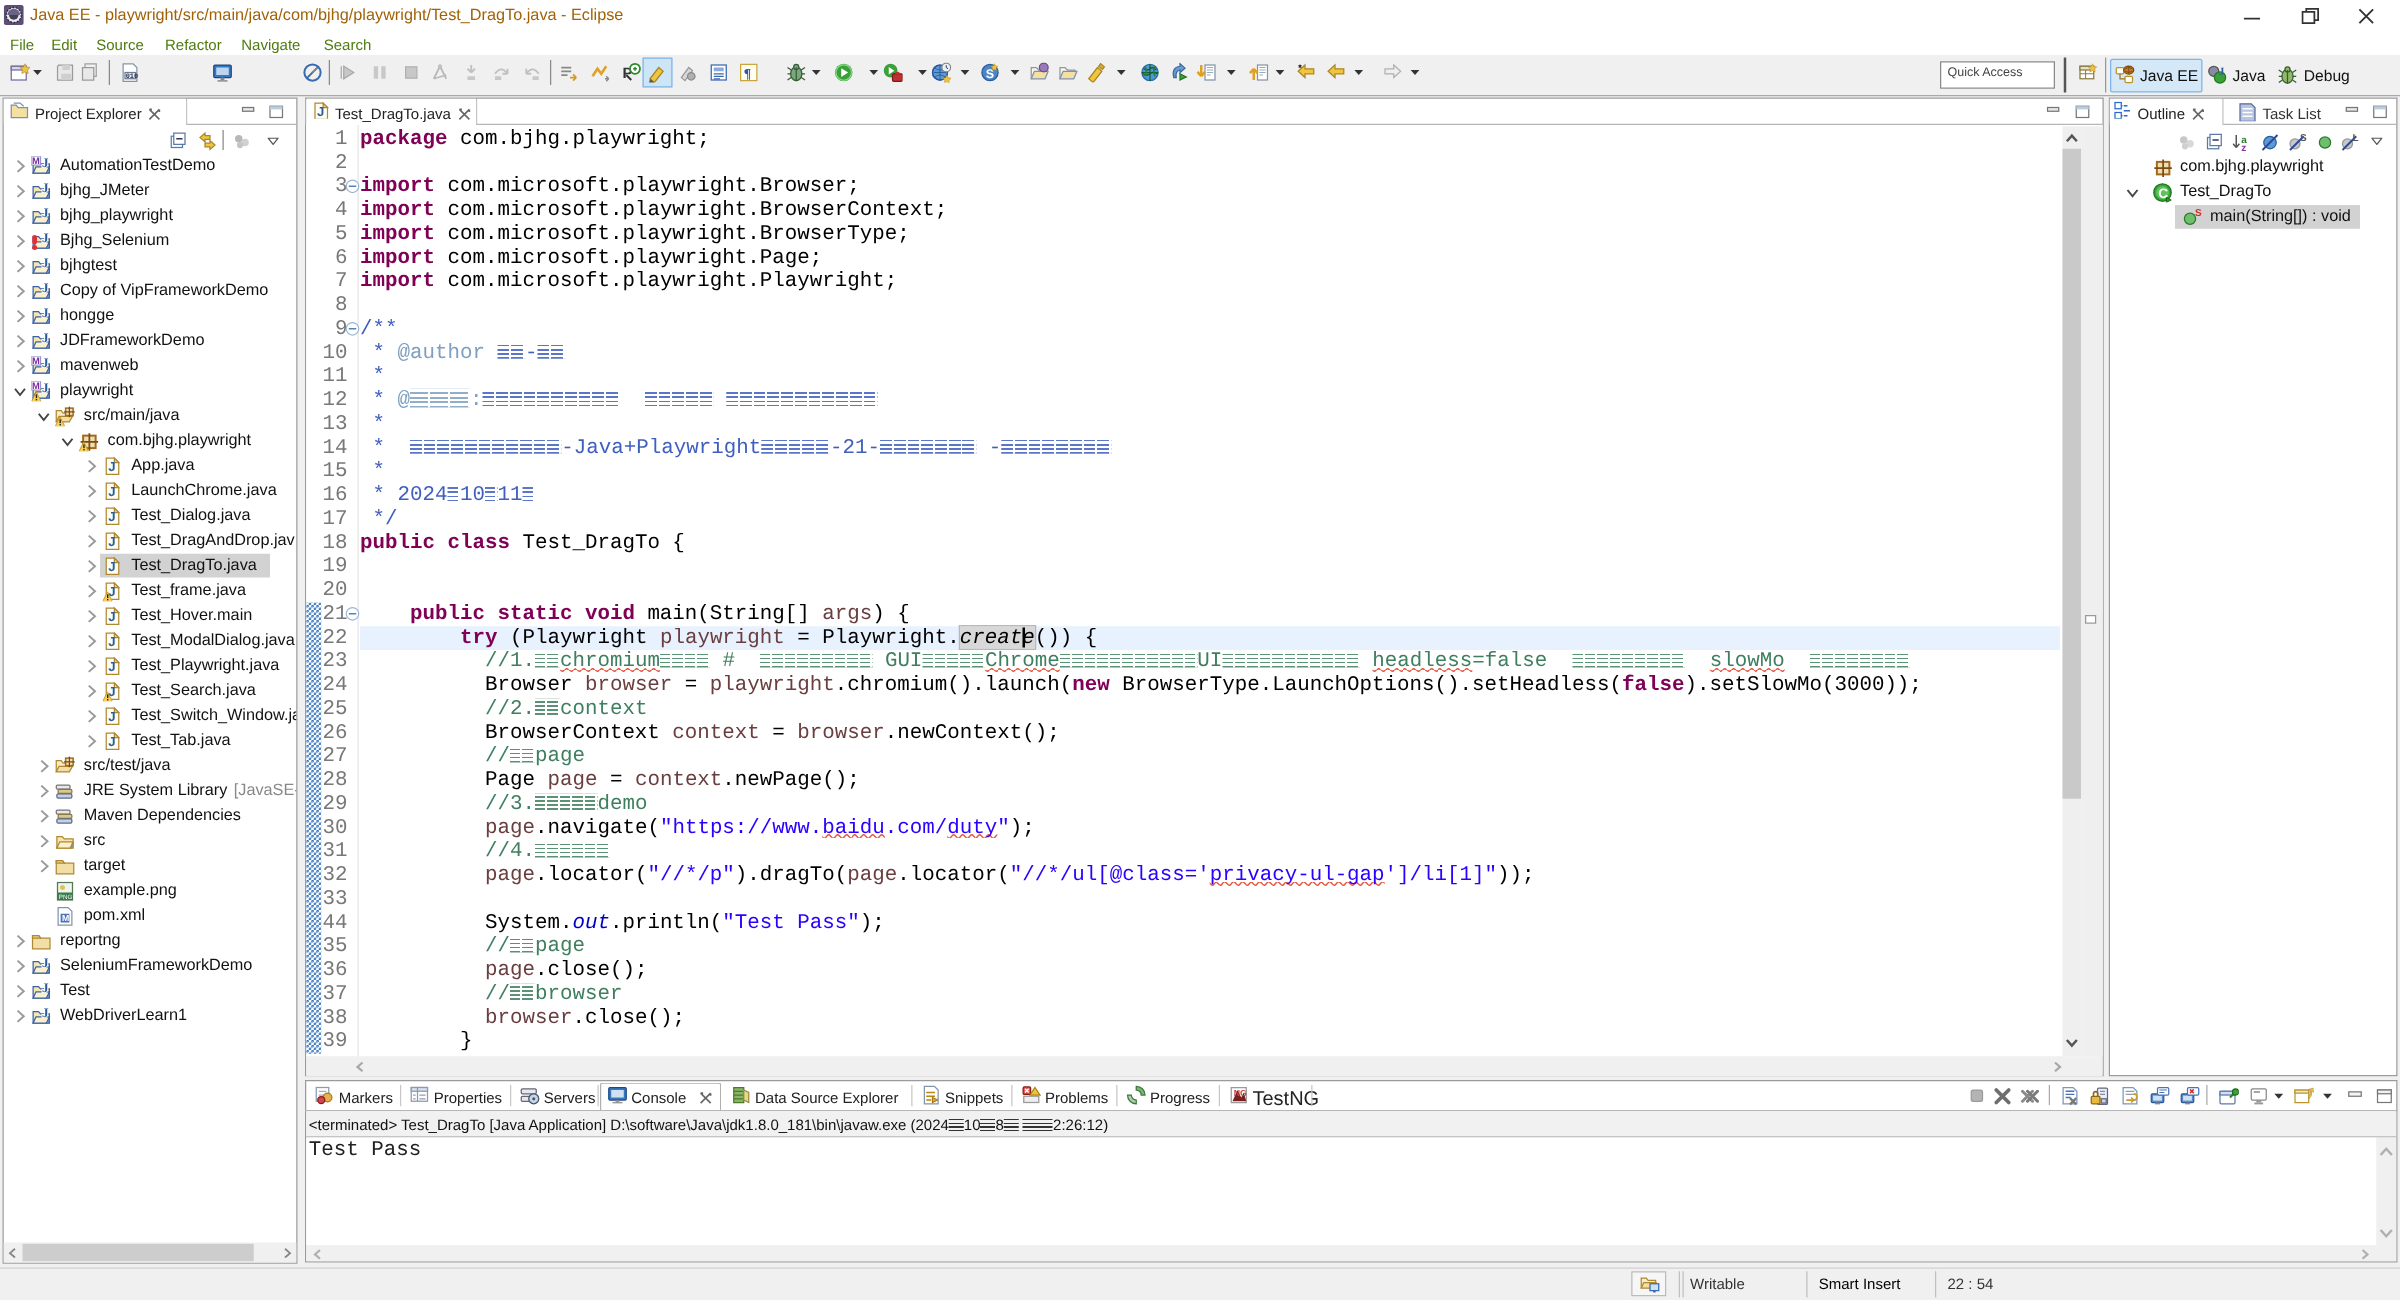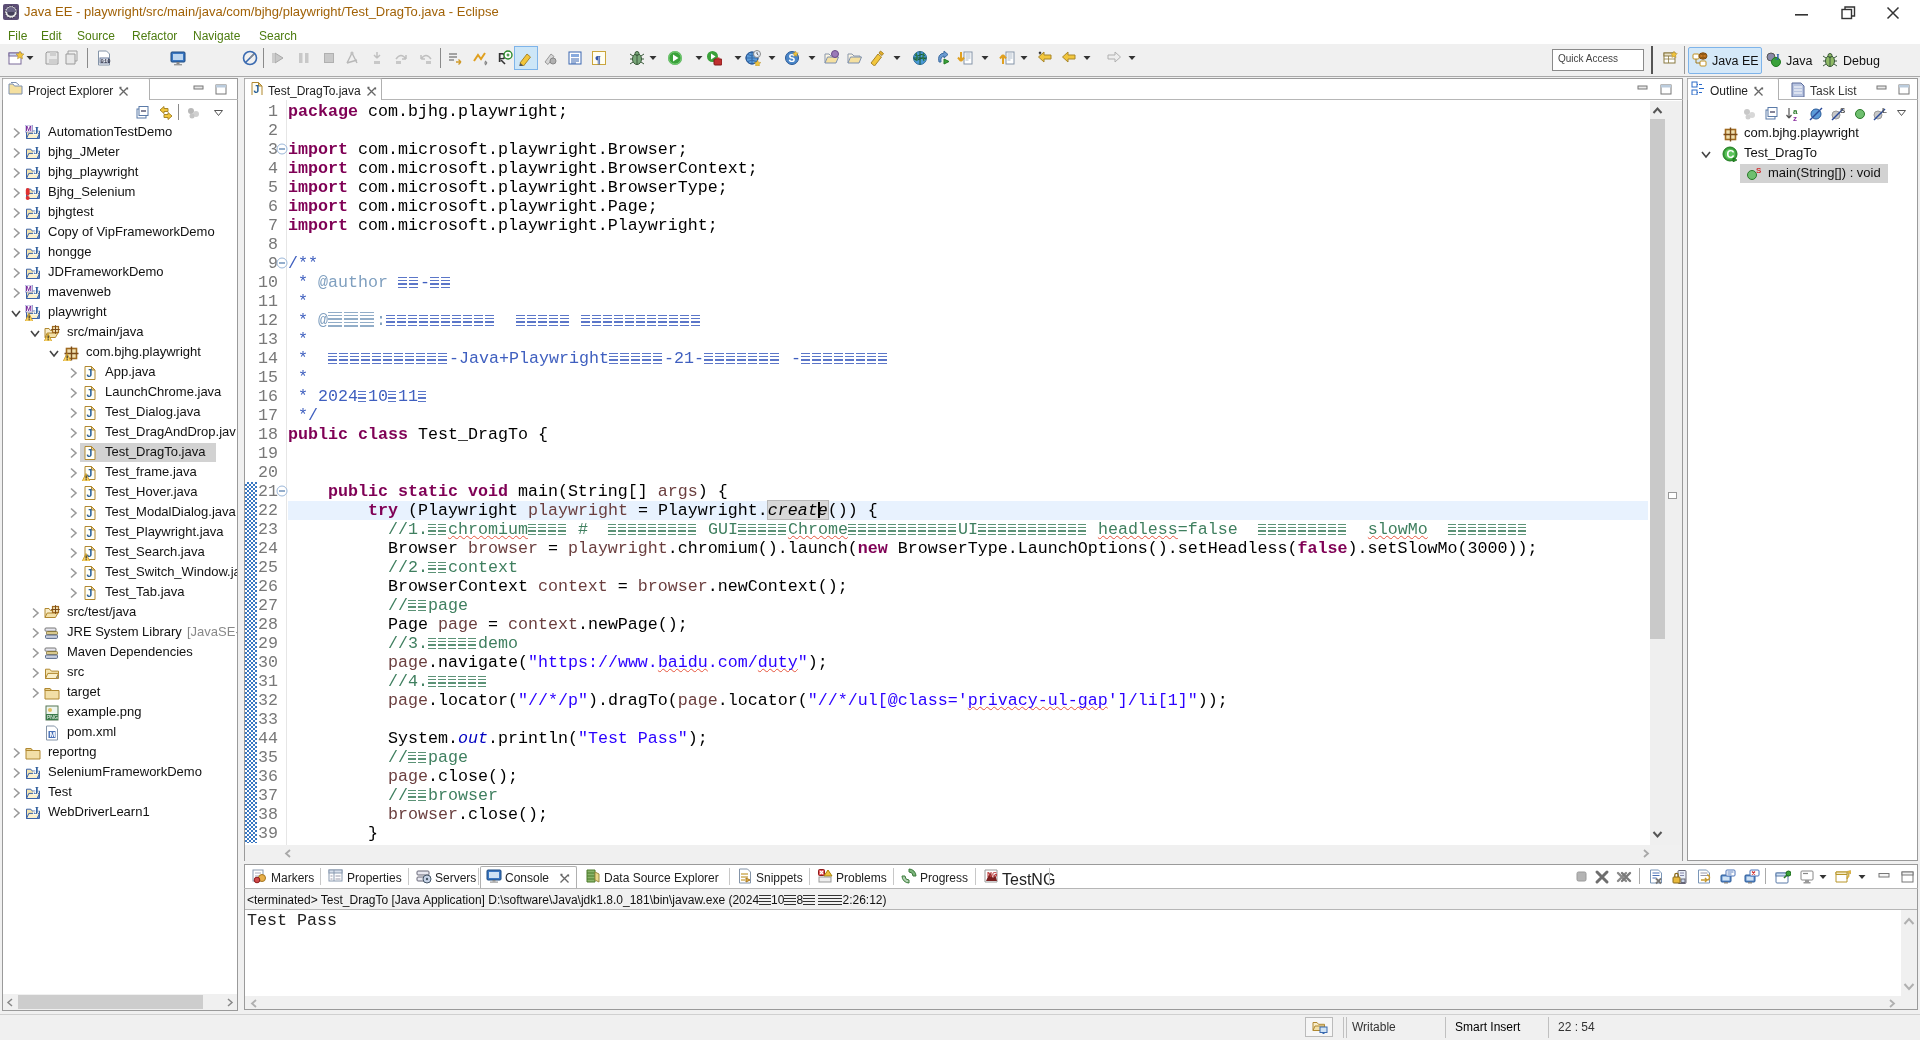--- a/index.html
+++ b/index.html
@@ -509,21 +509,21 @@
     </svg>
     <div class="abs tl " style="left:105px;top:464px">Test_frame.java</div>
     <svg class="abs" style="left:65px;top:485px" width="16" height="16" viewBox="0 0 16 16">
       <path d="M6 3.5 l5 4.5 -5 4.5" fill="none" stroke="#9a9a9a" stroke-width="1.6"></path>
     </svg>
     <svg class="abs" style="left:82px;top:485px" width="16" height="16" viewBox="0 0 16 16">
       <path d="M3 1.5 h6.5 l3.5 3.5 v9.5 h-10 z" fill="#fffef6" stroke="#b08830"></path>
       <path d="M9.5 1.5 l3.5 3.5 h-3.5 z" fill="#e8d090" stroke="#b08830"></path>
       <text x="4.5" y="12" font-size="10.5" font-weight="bold" fill="#2a6099" font-family="Liberation Sans">J</text>
     </svg>
-    <div class="abs tl " style="left:105px;top:484px">Test_Hover.java</div>
+    <div class="abs tl " style="left:105px;top:484px">Test_Hover.main</div>
     <svg class="abs" style="left:65px;top:505px" width="16" height="16" viewBox="0 0 16 16">
       <path d="M6 3.5 l5 4.5 -5 4.5" fill="none" stroke="#9a9a9a" stroke-width="1.6"></path>
     </svg>
     <svg class="abs" style="left:82px;top:505px" width="16" height="16" viewBox="0 0 16 16">
       <path d="M3 1.5 h6.5 l3.5 3.5 v9.5 h-10 z" fill="#fffef6" stroke="#b08830"></path>
       <path d="M9.5 1.5 l3.5 3.5 h-3.5 z" fill="#e8d090" stroke="#b08830"></path>
       <text x="4.5" y="12" font-size="10.5" font-weight="bold" fill="#2a6099" font-family="Liberation Sans">J</text>
     </svg>
     <div class="abs tl " style="left:105px;top:504px">Test_ModalDialog.java</div>
     <svg class="abs" style="left:65px;top:525px" width="16" height="16" viewBox="0 0 16 16">

